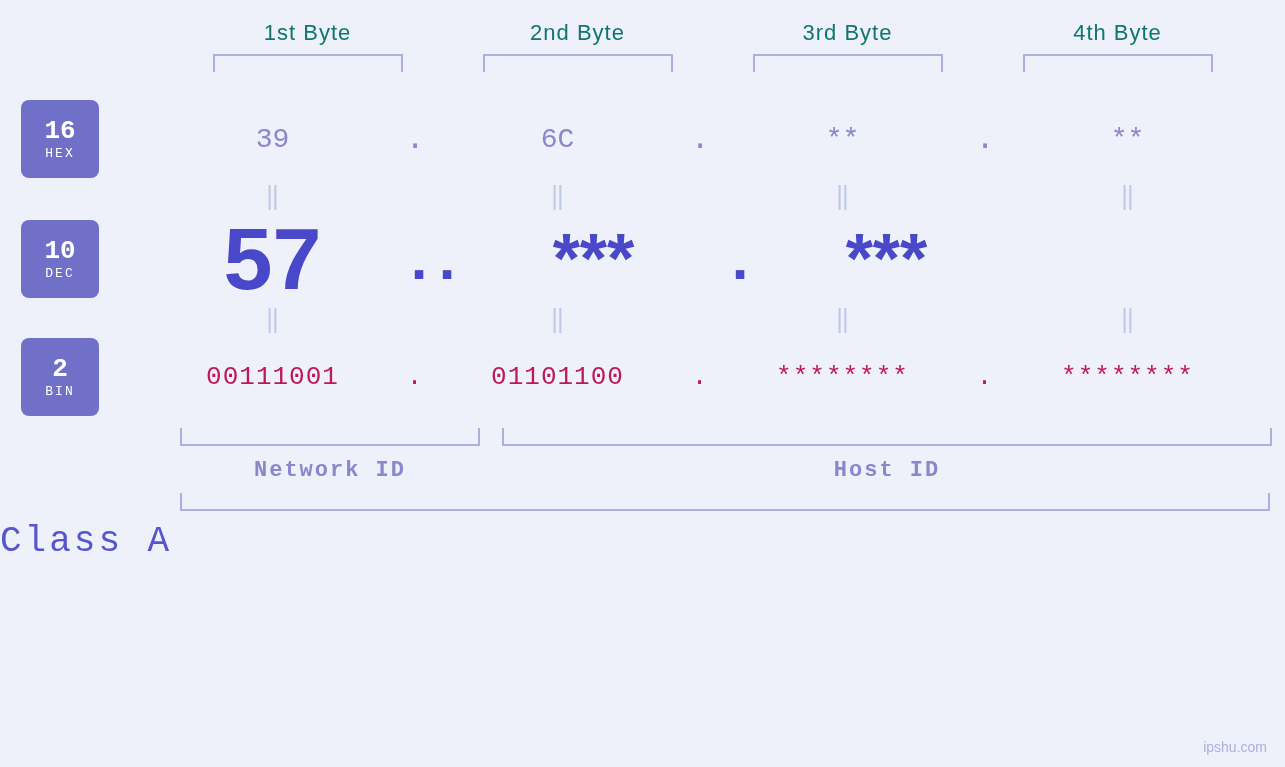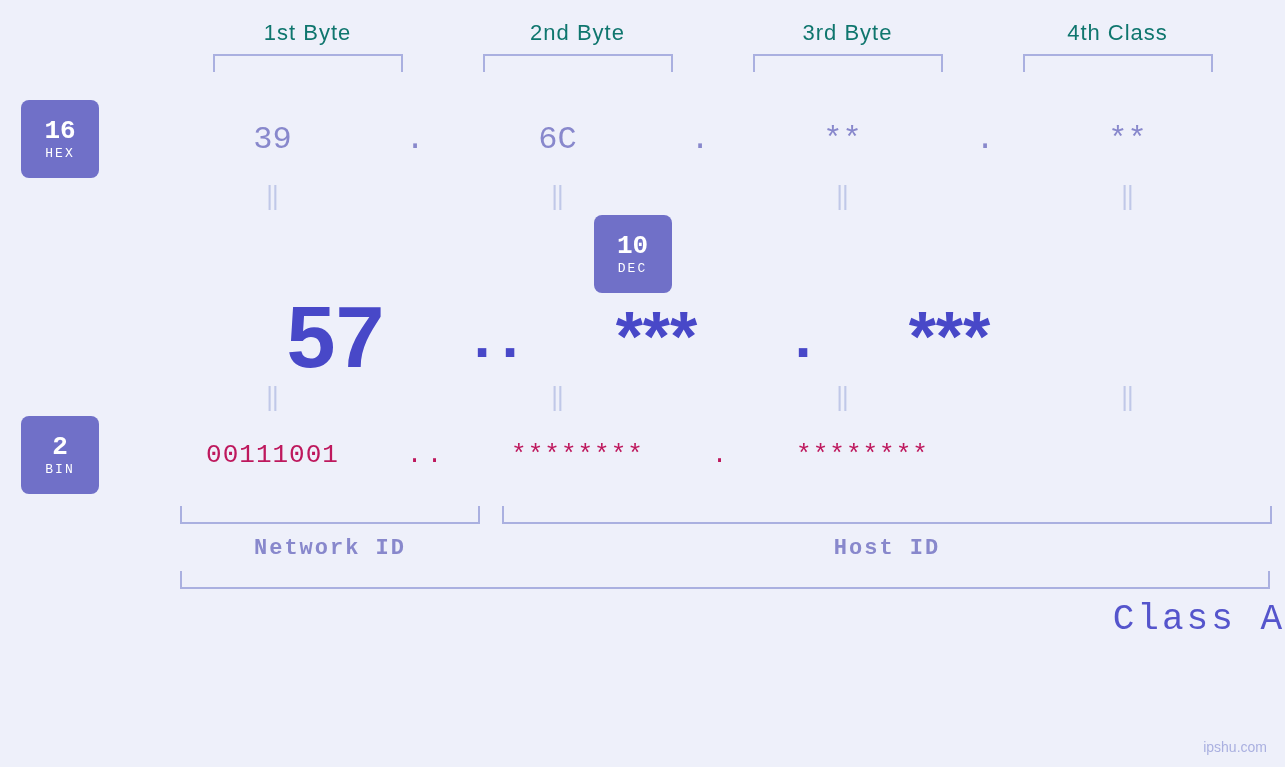--- a/index.html
+++ b/index.html
@@ -84,21 +84,21 @@
       font-weight: normal;
       letter-spacing: 2px;
     }
 
     
     .hex-row {
       margin-top: 30px;
       margin-bottom: 0;
     }
     .hex-val {
-      font-size: 32px;
+      font-size: 28px;
       color: #8888cc;
       font-family: 'Courier New', monospace;
     }
     .hex-dot {
       font-size: 32px;
     }
 
     
     .dec-row {
       margin-top: 0;
@@ -143,21 +143,21 @@
       height: 18px;
       border-bottom: 2px solid #aab0e0;
       border-left: 2px solid #aab0e0;
       border-right: 2px solid #aab0e0;
       border-top: none;
       margin-left: 0;
     }
 
     
     .class-row {
-      text-align: right;
+      text-align: left;
       margin-top: 10px;
       font-size: 36px;
       color: #5555cc;
       font-family: 'Courier New', monospace;
       letter-spacing: 3px;
     }
 
     
     .watermark {
       position: absolute;
@@ -203,21 +203,21 @@
   </style>
 </head>
 <body>
 
 <div class="container">
 
   <div class="col-headers">
     <div class="col-header">1st Byte</div>
     <div class="col-header">2nd Byte</div>
     <div class="col-header">3rd Byte</div>
-    <div class="col-header">4th Class</div>
+    <div class="col-header">4th Byte</div>
   </div>
 
   <div class="brackets-row">
     <div class="bracket-cell">
         <div class="bracket"></div>
       </div>
     <div class="bracket-cell">
         <div class="bracket"></div>
       </div>
     <div class="bracket-cell">
@@ -249,21 +249,21 @@
   <div class="eq-row-full" style="margin-top:4px;">
     <div style="width:265px; text-align:center;"><span style="font-size:24px;color:#c0c8e8;">‖</span></div>
     <div style="width:20px;"></div>
     <div style="width:265px; text-align:center;"><span style="font-size:24px;color:#c0c8e8;">‖</span></div>
     <div style="width:20px;"></div>
     <div style="width:265px; text-align:center;"><span style="font-size:24px;color:#c0c8e8;">‖</span></div>
     <div style="width:20px;"></div>
     <div style="width:265px; text-align:center;"><span style="font-size:24px;color:#c0c8e8;">‖</span></div>
   </div>
 
-  <div class="full-row dec-row" style="margin-top:4px;flex-direction:column;">
+  <div class="full-row dec-row" style="margin-top:4px;">
     <div class="badge-col">
       <div class="badge">
         <span class="badge-number">10</span>
         <span class="badge-label">DEC</span>
       </div>
     </div>
     <div class="values-row">
       <div class="val-col"><span class="dec-val">57</span></div>
       <div class="dot-col" style="width:28px;"><span class="dec-val dec-dot">.</span></div>
       <div class="dot-col" style="width:28px;"><span class="dec-val dec-dot">.</span></div>
@@ -286,20 +286,21 @@
   <div class="full-row bin-row" style="margin-top:4px;">
     <div class="badge-col">
       <div class="badge">
         <span class="badge-number">2</span>
         <span class="badge-label">BIN</span>
       </div>
     </div>
     <div class="values-row">
       <div class="val-col"><span class="bin-val">00111001</span></div>
       <div class="dot-col"><span class="bin-val">.</span></div>
+      <div class="val-col"><span class="bin-val">01101100</span></div>
       <div class="dot-col"><span class="bin-val">.</span></div>
       <div class="val-col"><span class="bin-val">********</span></div>
       <div class="dot-col"><span class="bin-val">.</span></div>
       <div class="val-col"><span class="bin-val">********</span></div>
     </div>
   </div>
 
   <div style="display:flex; margin-left:180px; margin-top:12px;">
     <div class="bot-bracket-network"></div>
     <div style="width:22px;"></div>

